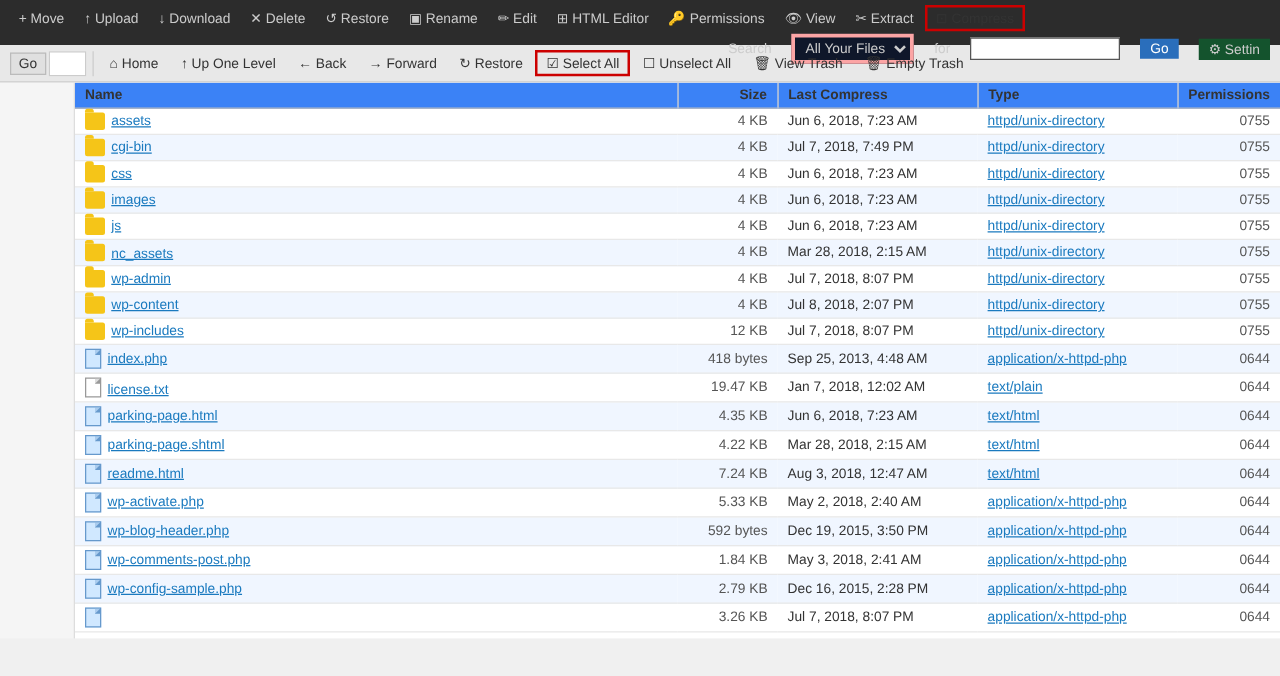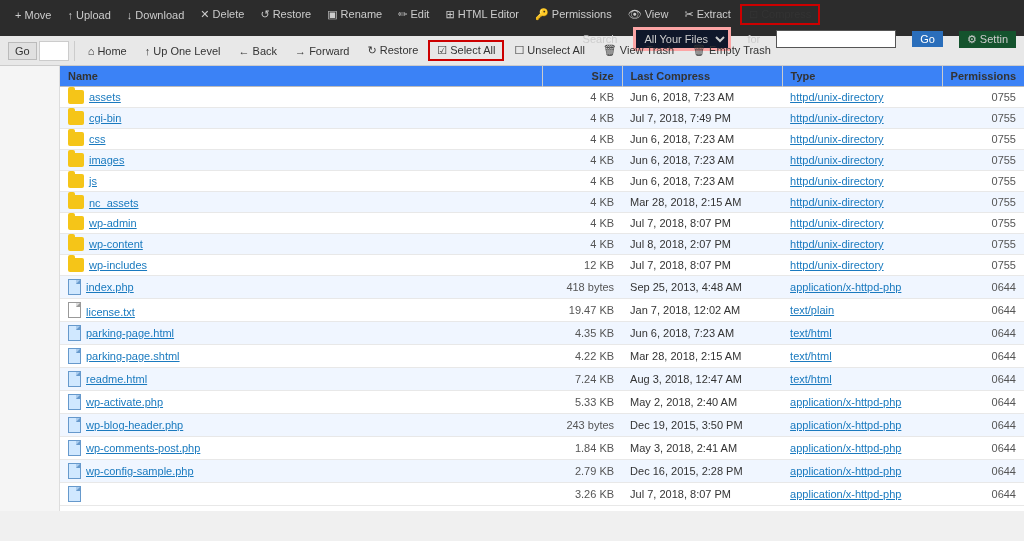--- a/index.html
+++ b/index.html
@@ -418,21 +418,21 @@
             <td class="size-cell">5.33 KB</td>
             <td>May 2, 2018, 2:40 AM</td>
             <td class="type-cell">application/x-httpd-php</td>
             <td class="perm-cell">0644</td>
           </tr>
           <tr>
             <td style="display: flex; align-items: center; gap: 5px;">
               <span class="file-icon-blue"></span>
               <span class="name-text">wp-blog-header.php</span>
             </td>
-            <td class="size-cell">243 bytes</td>
+            <td class="size-cell">592 bytes</td>
             <td>Dec 19, 2015, 3:50 PM</td>
             <td class="type-cell">application/x-httpd-php</td>
             <td class="perm-cell">0644</td>
           </tr>
           <tr>
             <td style="display: flex; align-items: center; gap: 5px;">
               <span class="file-icon-blue"></span>
               <span class="name-text">wp-comments-post.php</span>
             </td>
             <td class="size-cell">1.84 KB</td>

